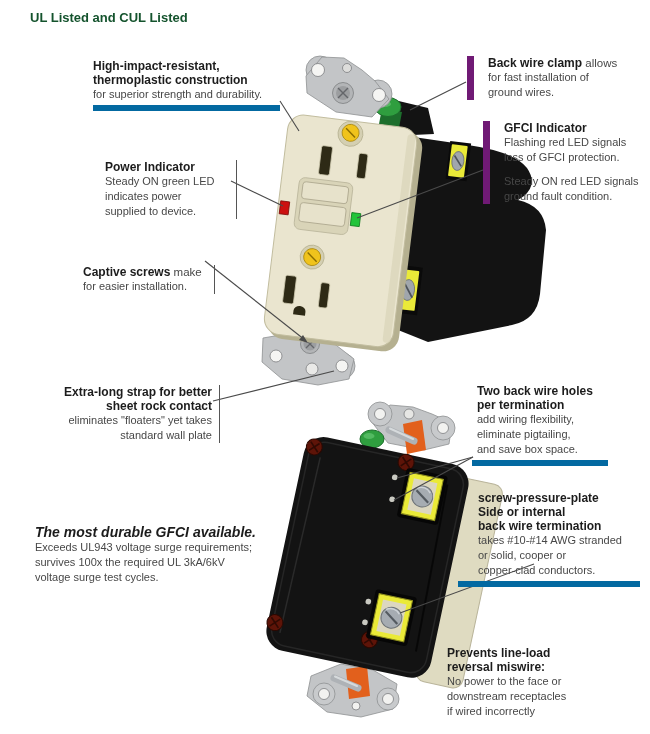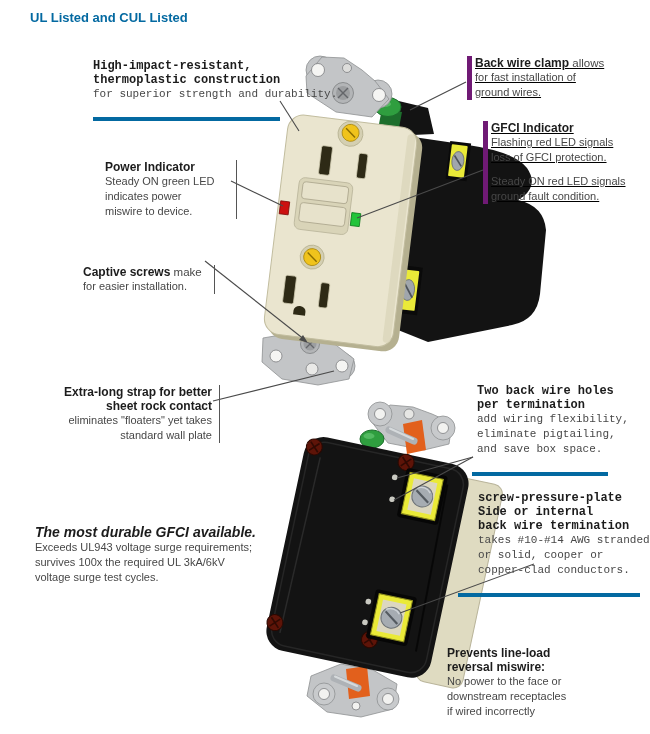--- a/index.html
+++ b/index.html
@@ -3,27 +3,27 @@
 <meta charset="utf-8">
 <style>
   html,body{margin:0;padding:0;background:#fff;}
   #canvas{position:relative;width:650px;height:734px;background:#ffffff;overflow:hidden;
           font-family:"Liberation Sans","DejaVu Sans",sans-serif;}
   #art{position:absolute;left:0;top:0;z-index:1;}
   .co{position:absolute;z-index:2;}
   .t{font-weight:bold;color:#1c1c1c;font-size:12px;line-height:14px;white-space:nowrap;}
   .b{color:#474747;font-size:11px;line-height:15px;white-space:nowrap;}
   .t .b-inline{font-weight:normal;color:#474747;font-size:11.5px;}
-  .bar-left{border-left:5px solid #701a75;padding-left:3px;text-decoration:underline;}
+  .bar-left{border-left:7px solid #701a75;padding-left:14px;}
   .bar-right{border-right:1px solid #555;padding-right:7px;margin-top:16px;}
-  .underl{border-bottom:4px solid #0369a1;padding-bottom:15px;font-family:Liberation Mono, monospace;}
+  .underl{border-bottom:6px solid #0369a1;padding-bottom:3px;}
   .gap{height:9px;}
   .ralign{text-align:right;}
   #page-title{position:absolute;left:30px;top:10px;font-weight:bold;font-size:13px;
-              color:#0369a1;z-index:2;white-space:nowrap;}
+              color:#14532d;z-index:2;white-space:nowrap;}
   #co-thermo{left:93px;top:59px;width:187px;}
   #co-bwclamp{left:467px;top:56px;width:160px;}
   #co-gfci{left:483px;top:121px;width:160px;}
   #co-power{left:105px;top:144px;width:124px;}
   #co-captive{left:83px;top:249px;width:124px;}
   #co-strap{left:45px;top:369px;width:167px;}
   #co-durable{left:35px;top:524px;width:260px;}
   #co-durable .t{font-size:14px;line-height:16px;font-style:italic;}
   #co-twoholes{left:472px;top:384px;width:136px;padding-left:5px;box-sizing:border-box;}
   #co-sideint{left:458px;top:491px;width:182px;padding-left:20px;box-sizing:border-box;}
@@ -241,21 +241,21 @@
     <div class="b">loss of GFCI protection.</div>
     <div class="gap"></div>
     <div class="b">Steady ON red LED signals</div>
     <div class="b">ground fault condition.</div>
   </div>
 
   <div class="co bar-right" id="co-power">
     <div class="t">Power Indicator</div>
     <div class="b">Steady ON green LED</div>
     <div class="b">indicates power</div>
-    <div class="b">miswire to device.</div>
+    <div class="b">supplied to device.</div>
   </div>
 
   <div class="co bar-right" id="co-captive">
     <div class="t"><span>Captive screws</span><span class="b-inline"> make</span></div>
     <div class="b">for easier installation.</div>
   </div>
 
   <div class="co bar-right ralign" id="co-strap">
     <div class="t">Extra-long strap for better</div>
     <div class="t">sheet rock contact</div>

